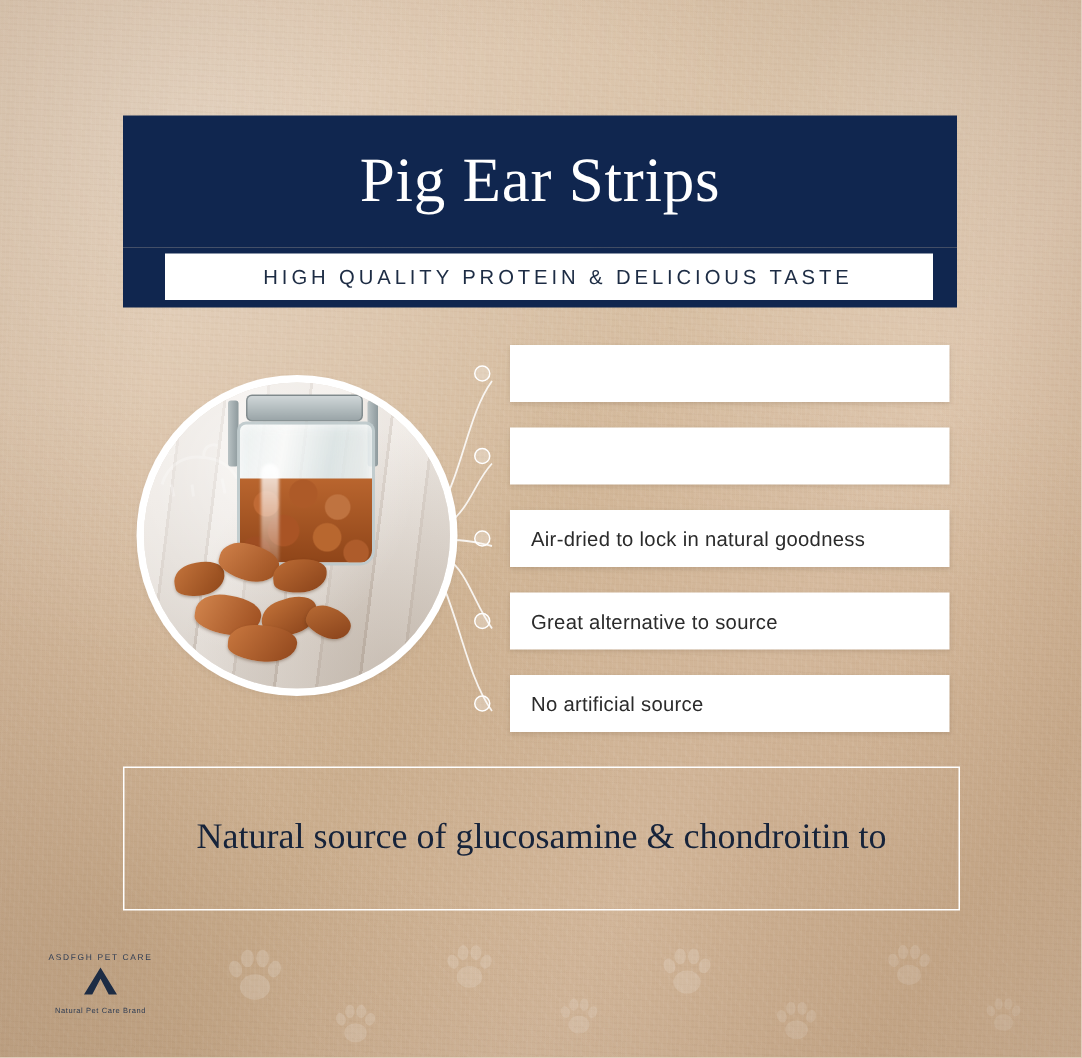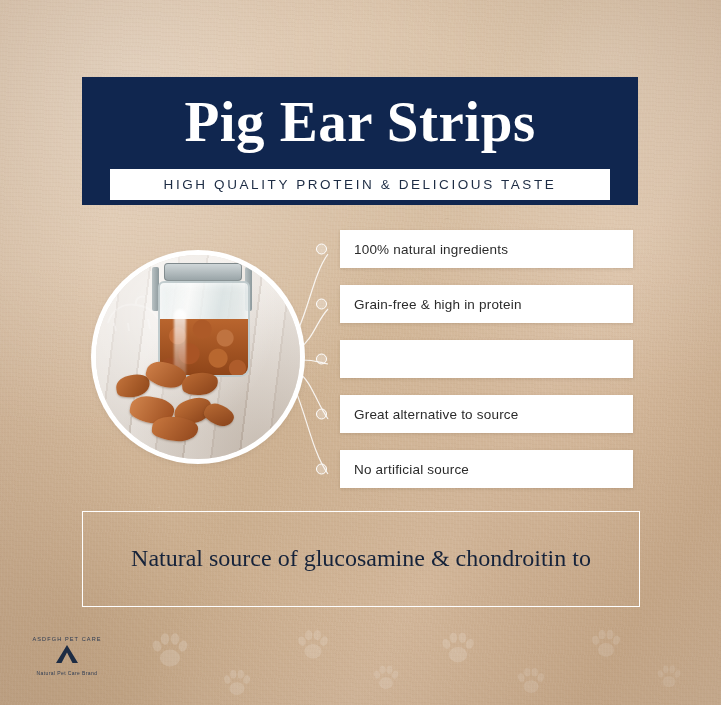--- a/index.html
+++ b/index.html
@@ -85,43 +85,43 @@
     position: absolute;
     left: 82px;
     top: 77px;
     width: 556px;
     height: 88px;
     display: flex;
     align-items: center;
     justify-content: center;
     color: #ffffff;
     font-family: "Liberation Serif", serif;
-    font-size: 57px;
+    font-size: 42px;
     letter-spacing: 0.5px;
     line-height: 1;
-    font-weight: bold;
   }
   .subtitle-band {
     position: absolute;
     left: 82px;
     top: 165px;
     width: 556px;
     height: 40px;
     background: #10264f;
   }
   .subtitle-chip {
     position: absolute;
     left: 110px;
     top: 169px;
     width: 500px;
     height: 31px;
     background: #ffffff;
     display: flex;
     align-items: center;
     justify-content: center;
+    padding-left: 12px;
   }
   .subtitle-chip span {
     color: #1d2c44;
     font-size: 13.5px;
     letter-spacing: 2.6px;
     white-space: nowrap;
   }
 
   
   .photo-circle {
@@ -455,28 +455,27 @@
       <div class="treat" style="left:34px; top:142px; width:44px; height:26px; background:linear-gradient(110deg,#d2854d,#9c4d1f); transform:rotate(8deg);"></div>
       <div class="treat" style="left:78px; top:144px; width:38px; height:24px; background:linear-gradient(160deg,#c17138,#8b441b); transform:rotate(-18deg);"></div>
       <div class="treat" style="left:56px; top:162px; width:46px; height:24px; background:linear-gradient(125deg,#c9783f,#90461c); transform:rotate(4deg);"></div>
       <div class="treat" style="left:108px; top:150px; width:30px; height:20px; background:linear-gradient(135deg,#b96c35,#87411a); transform:rotate(22deg);"></div>
     </div>
   </div>
 
   <div class="benefits">
     <div class="benefit">
       <span class="bullet"></span>
-      <span class="btext">100% natural ingredients</span>
     </div>
     <div class="benefit">
       <span class="bullet"></span>
-      <span class="btext">Grain-free &amp; high in protein</span>
     </div>
     <div class="benefit">
       <span class="bullet"></span>
+      <span class="btext">Air-dried to lock in natural goodness</span>
     </div>
     <div class="benefit">
       <span class="bullet"></span>
       <span class="btext">Great alternative to source</span>
     </div>
     <div class="benefit">
       <span class="bullet"></span>
       <span class="btext">No artificial source</span>
     </div>
   </div>

